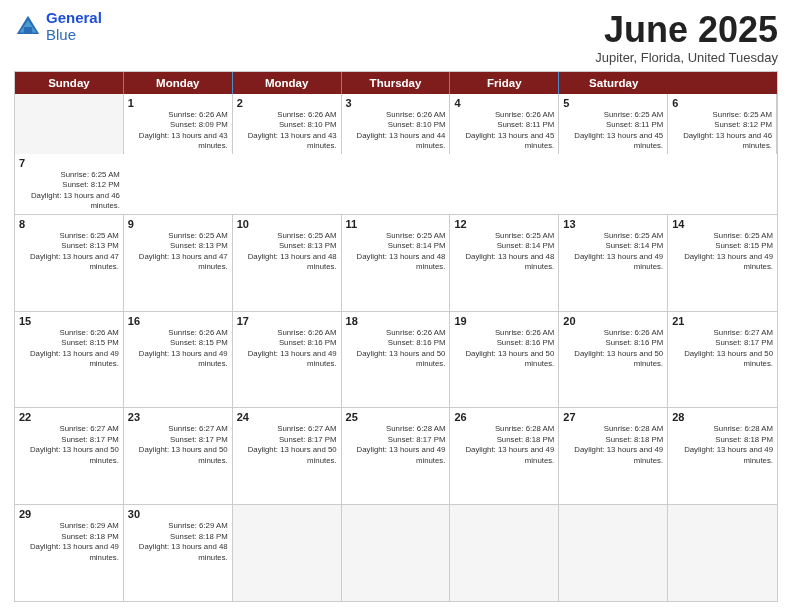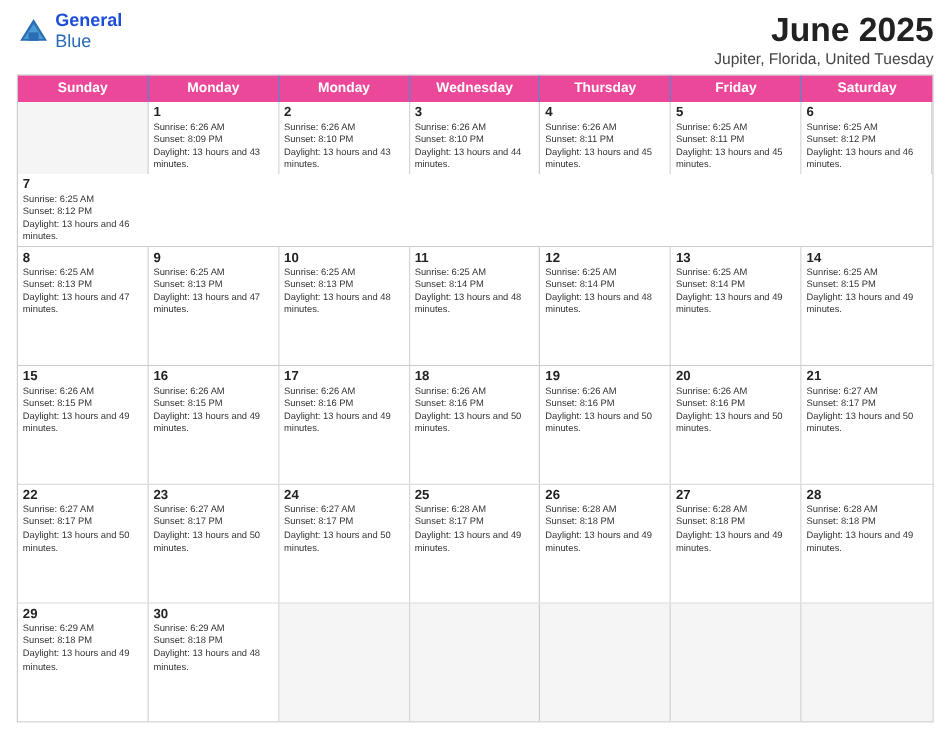--- a/index.html
+++ b/index.html
@@ -44,40 +44,40 @@
       color: #2a6db5;
     }
     .logo-icon {
       width: 28px;
       height: 28px;
     }
     .title-block {
       text-align: right;
     }
     .title-block h1 {
-      font-size: 28px;
+      font-size: 36px;
       font-weight: bold;
       color: #222;
       line-height: 1.1;
     }
     .title-block h2 {
       font-size: 13px;
       color: #444;
       font-weight: normal;
     }
     .calendar {
       flex: 1;
       display: flex;
       flex-direction: column;
       border: 1px solid #ccc;
     }
     .cal-header {
       display: grid;
       grid-template-columns: repeat(7, 1fr);
-      background: #ec4899;
+      background: #7f1d1d;
     }
     .cal-header-cell {
       color: #fff;
       font-size: 11.5px;
       font-weight: bold;
       text-align: center;
       padding: 5px 2px;
       border-right: 1px solid #4a8dd0;
     }
     .cal-header-cell:last-child { border-right: none; }
@@ -108,20 +108,21 @@
       font-size: 11px;
       font-weight: bold;
       color: #222;
       display: block;
       margin-bottom: 1px;
     }
     .cell-info {
       font-size: 7.8px;
       color: #333;
       line-height: 1.35;
+      text-align: right;
     }
   </style>
 </head>
 <body>
 
 <div class="page">
   <div class="header">
     <div class="logo">
       <svg class="logo-icon" viewBox="0 0 40 40" xmlns="http://www.w3.org/2000/svg">
         <polygon points="20,4 36,30 4,30" fill="#2a6db5"></polygon>
@@ -137,21 +138,20 @@
       <h1>June 2025</h1>
       <h2>Jupiter, Florida, United Tuesday</h2>
     </div>
   </div>
 
   <div class="calendar">
     <div class="cal-header">
     <div class="cal-header-cell">Sunday</div>
         <div class="cal-header-cell">Monday</div>
         <div class="cal-header-cell">Monday</div>
-        <div class="cal-header-cell">Wednesday</div>
         <div class="cal-header-cell">Thursday</div>
         <div class="cal-header-cell">Friday</div>
         <div class="cal-header-cell">Saturday</div>
       </div>
     <div class="cal-body">
     <div class="cal-row">
           <div class="cal-cell empty"></div>
           <div class="cal-cell">
             <span class="cell-day">1</span>
             <div class="cell-info">Sunrise: 6:26 AM<br>Sunset: 8:09 PM<br>Daylight: 13 hours and 43 minutes.</div>

